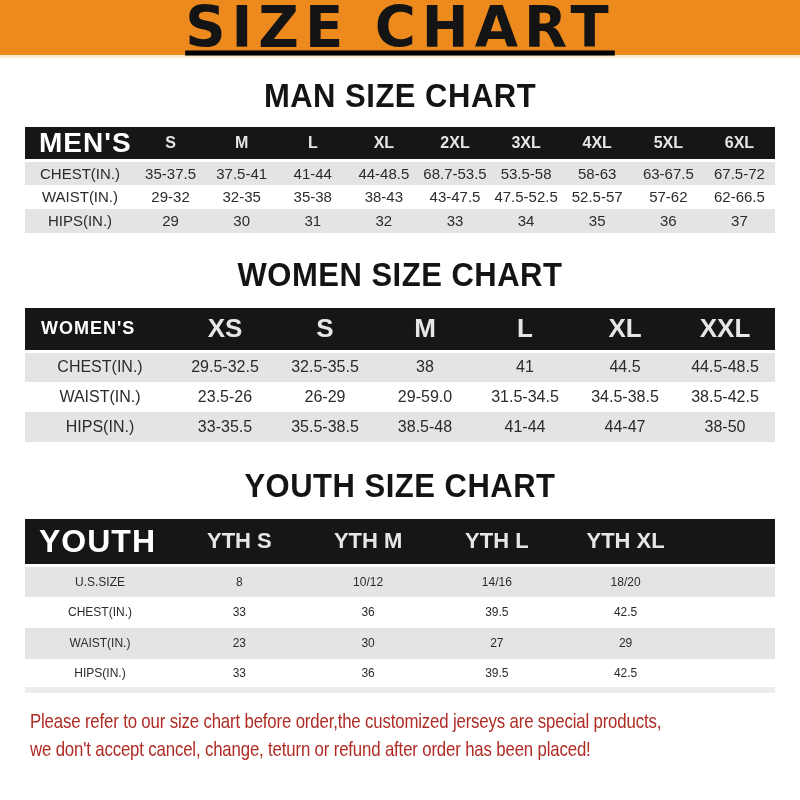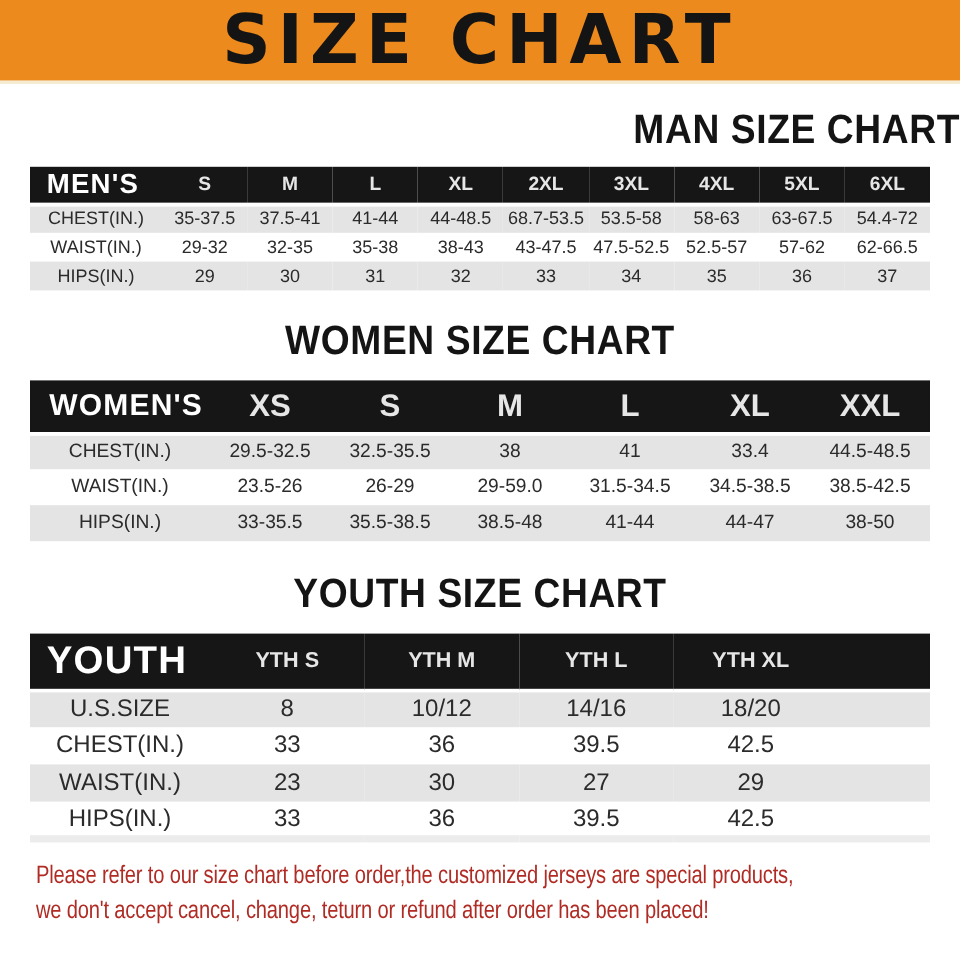--- a/index.html
+++ b/index.html
@@ -7,55 +7,55 @@
     --bar:#161616;
     --alt:#E4E4E4;
     --red:#B02B24;
     --ink:#141414;
     --cell:#2b2b2b;
   }
   *{margin:0;padding:0;box-sizing:border-box;}
   html,body{width:800px;height:800px;background:#ffffff;overflow:hidden;
     font-family:"Liberation Sans", sans-serif;}
   
-  .banner{height:70px;background:var(--orange);display:flex;align-items:center;
-    justify-content:center;border-bottom:3px solid #f6ecd2;}
+  .banner{height:58px;background:var(--orange);display:flex;align-items:center;
+    justify-content:center;border-bottom:3px solid #f6ecd2;text-decoration:underline;}
   .banner .title{font-family:"DejaVu Sans", sans-serif;font-size:56px;font-weight:900;
     color:var(--ink);letter-spacing:6px;line-height:1;display:inline-block;
     transform:scaleY(1.02);white-space:nowrap;}
   
   h2.sec{ text-align:center;color:var(--ink);font-size:31px;font-weight:900;
     letter-spacing:0.5px;line-height:1;white-space:nowrap;}
   h2.sec .t{display:inline-block;transform:scaleY(1.1);}
-  #h-men{padding:22px 0 16px;text-align:right;}
+  #h-men{padding:22px 0 16px;}
   #h-women{padding:26px 0 18px;border-radius:11px;}
   #h-youth{padding:28px 0 18px;border-radius:27px;}
   
   .tblwrap{margin:0 25px;}
   table{width:750px;border-collapse:collapse;table-layout:fixed;}
   thead th{background:var(--bar);color:#e6e6e6;font-weight:700;text-align:center;
     vertical-align:middle;border-bottom:3px solid #fff;}
   th.corner{color:#ffffff;text-align:left;padding-left:14px;font-weight:800;
     letter-spacing:1px;white-space:nowrap;}
   tbody td{text-align:center;vertical-align:middle;color:var(--cell);
     white-space:nowrap;}
   tbody tr.alt td{background:var(--alt);}
   
   .tbl-0 thead th{height:31px;font-size:16px;}
-  .tbl-0 th.corner{font-size:23px;width:110px;}
+  .tbl-0 th.corner{font-size:28px;width:110px;}
   .tbl-0 tbody td{height:24px;font-size:15px;}
   
   .tbl-1 thead th{height:44px;font-size:26px;}
-  .tbl-1 th.corner{font-size:25px;width:150px;padding-left:16px;}
+  .tbl-1 th.corner{font-size:18px;width:150px;padding-left:16px;}
   .tbl-1 tbody td{height:30px;font-size:16px;}
   
-  .tbl-2 thead th{height:47px;font-size:18px;}
+  .tbl-2 thead th{height:47px;font-size:22px;}
   .tbl-2 th.corner{font-size:32px;width:150px;}
   .tbl-2 th.spacer,.tbl-2 td.spacer{width:85px;}
-  .tbl-2 tbody td{height:31px;font-size:20px;}
+  .tbl-2 tbody td{height:31px;font-size:12px;}
   .tbl-2 table{border-bottom:6px solid #ececec;}
   
   .note{margin:14px 0 0 30px;color:var(--red);}
   .note p{font-size:21px;line-height:1.38;letter-spacing:-0.2px;
     transform:scaleX(0.8);transform-origin:left center;white-space:nowrap;
     font-weight:500;}
 </style>
 </head>
 <body>
 
@@ -84,21 +84,21 @@
         <tr class="alt">
           <td>CHEST(IN.)</td>
           <td>35-37.5</td>
           <td>37.5-41</td>
           <td>41-44</td>
           <td>44-48.5</td>
           <td>68.7-53.5</td>
           <td>53.5-58</td>
           <td>58-63</td>
           <td>63-67.5</td>
-          <td>54.4-72</td>
+          <td>67.5-72</td>
         </tr>
         <tr>
           <td>WAIST(IN.)</td>
           <td>29-32</td>
           <td>32-35</td>
           <td>35-38</td>
           <td>38-43</td>
           <td>43-47.5</td>
           <td>47.5-52.5</td>
           <td>52.5-57</td>
@@ -135,21 +135,21 @@
           <th>XXL</th>
         </tr>
       </thead>
       <tbody>
         <tr class="alt">
           <td>CHEST(IN.)</td>
           <td>29.5-32.5</td>
           <td>32.5-35.5</td>
           <td>38</td>
           <td>41</td>
-          <td>33.4</td>
+          <td>44.5</td>
           <td>44.5-48.5</td>
         </tr>
         <tr>
           <td>WAIST(IN.)</td>
           <td>23.5-26</td>
           <td>26-29</td>
           <td>29-59.0</td>
           <td>31.5-34.5</td>
           <td>34.5-38.5</td>
           <td>38.5-42.5</td>

